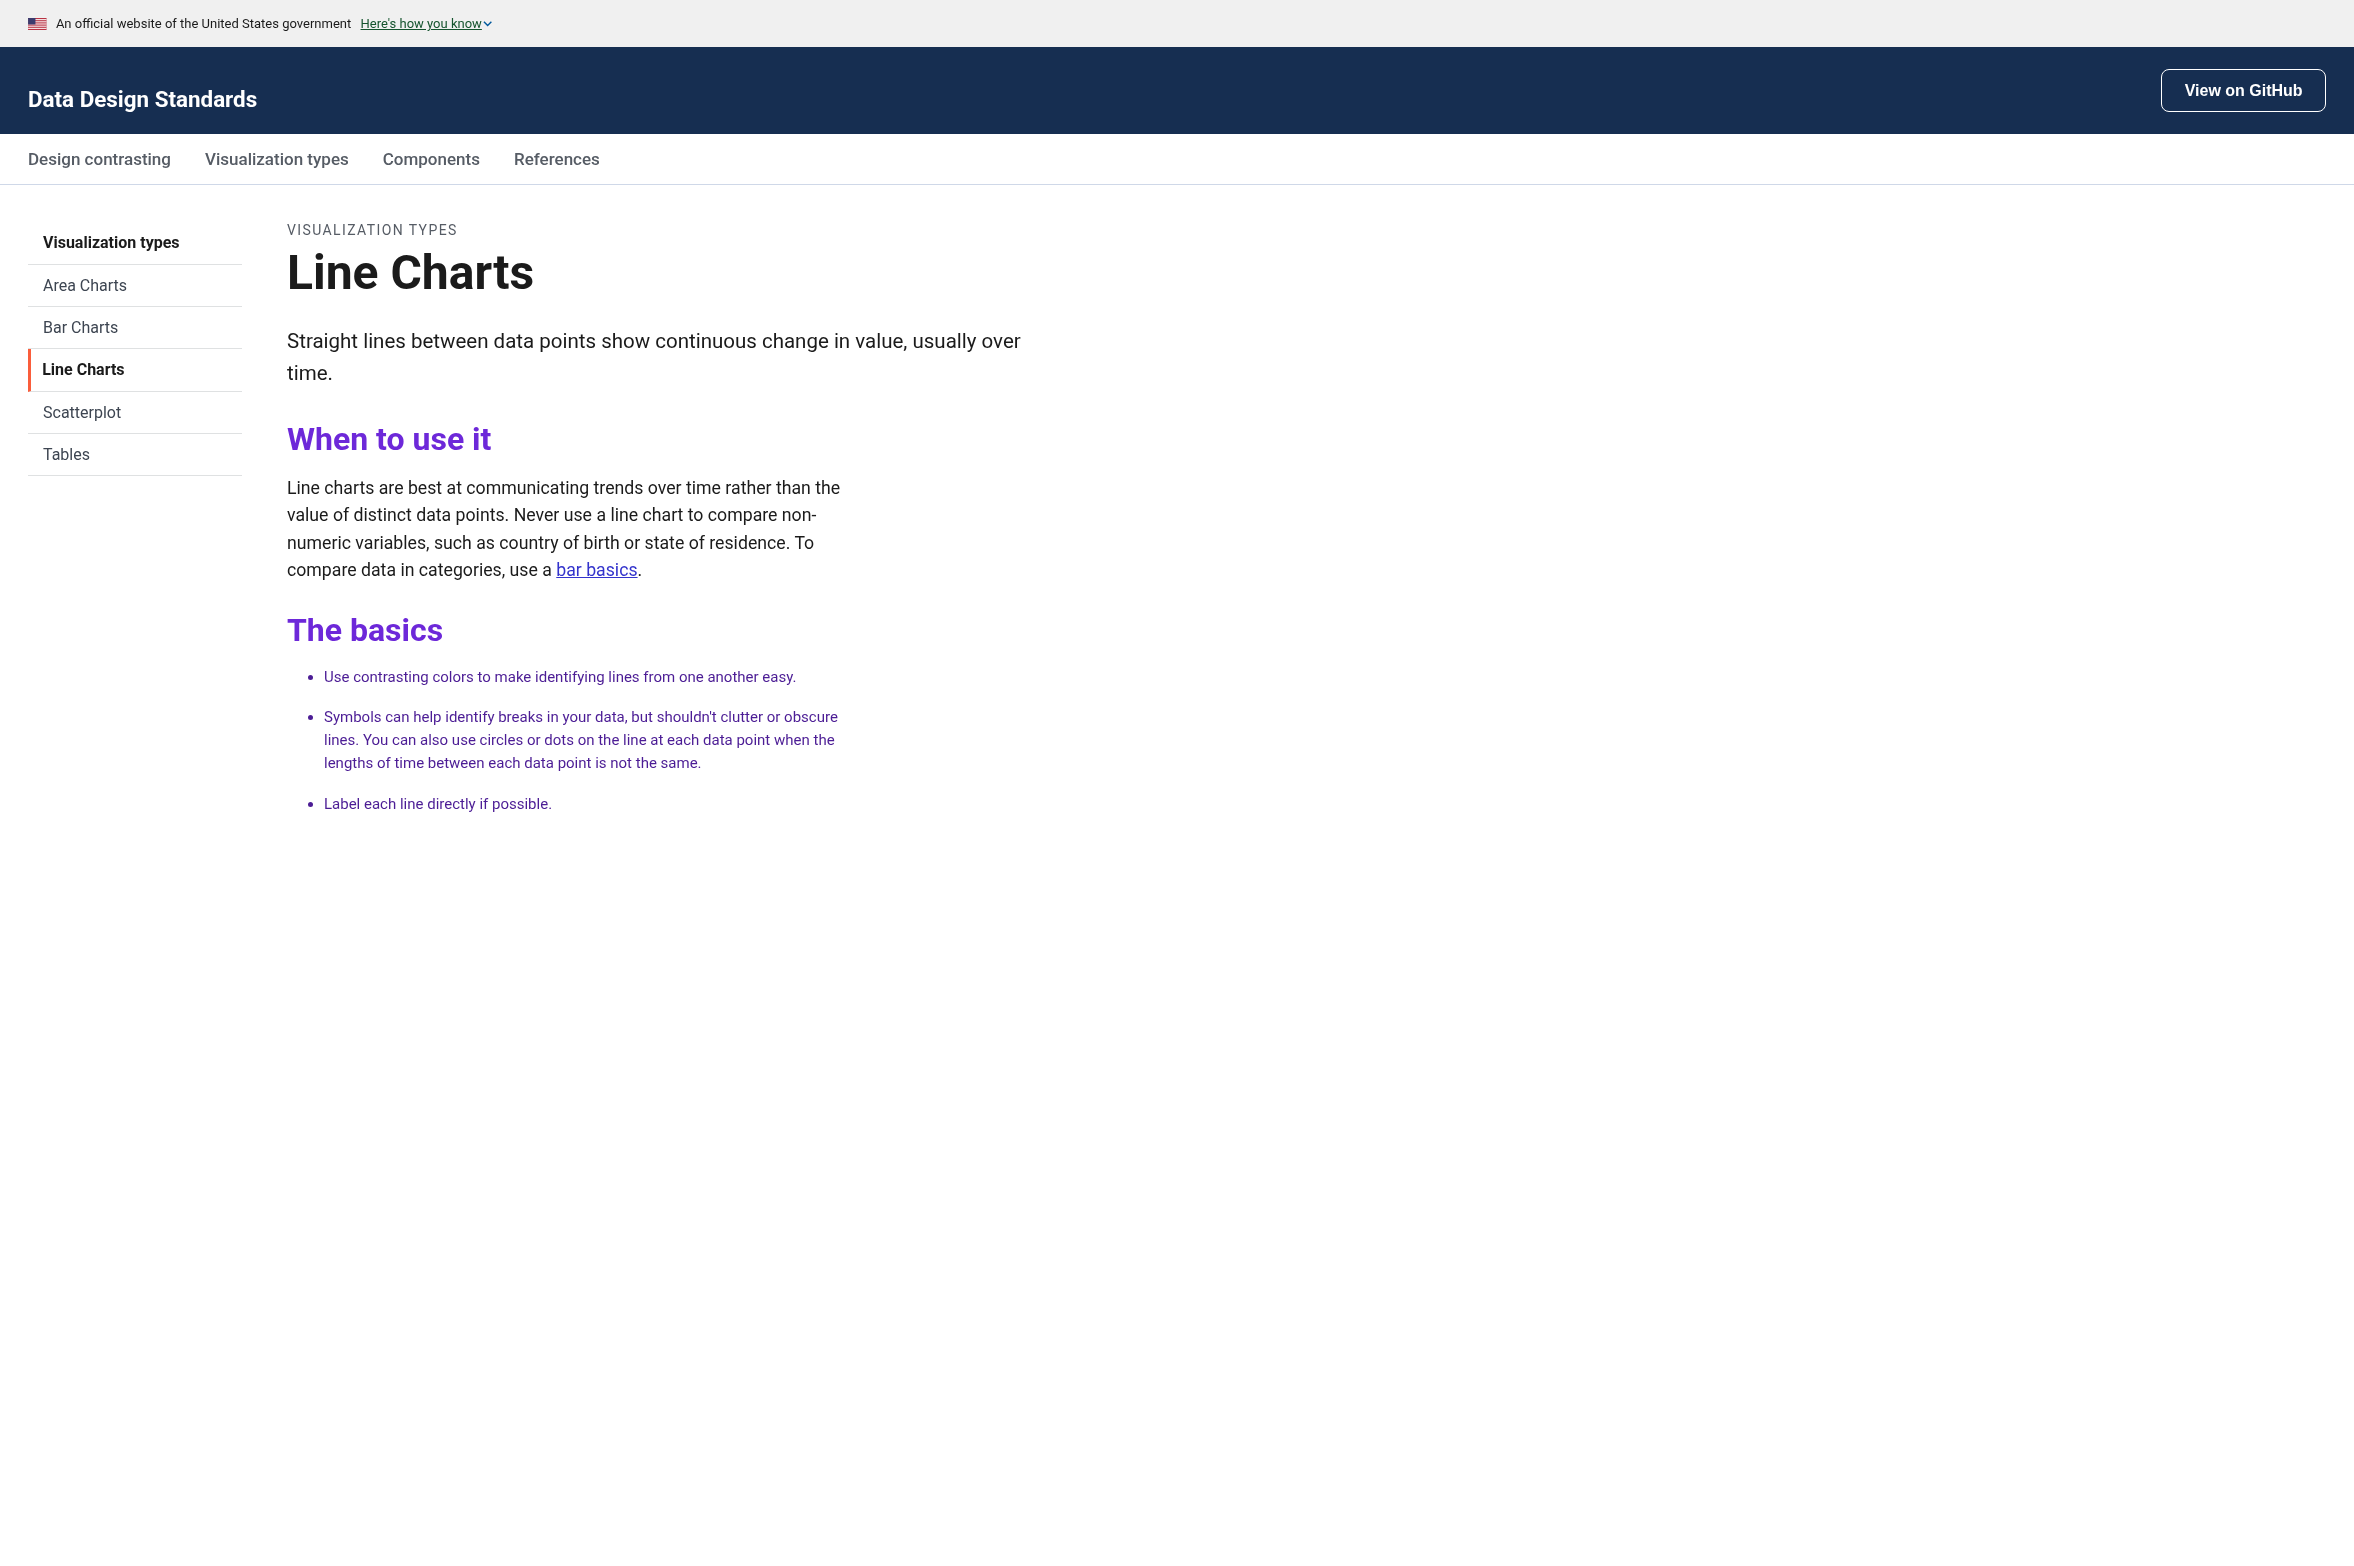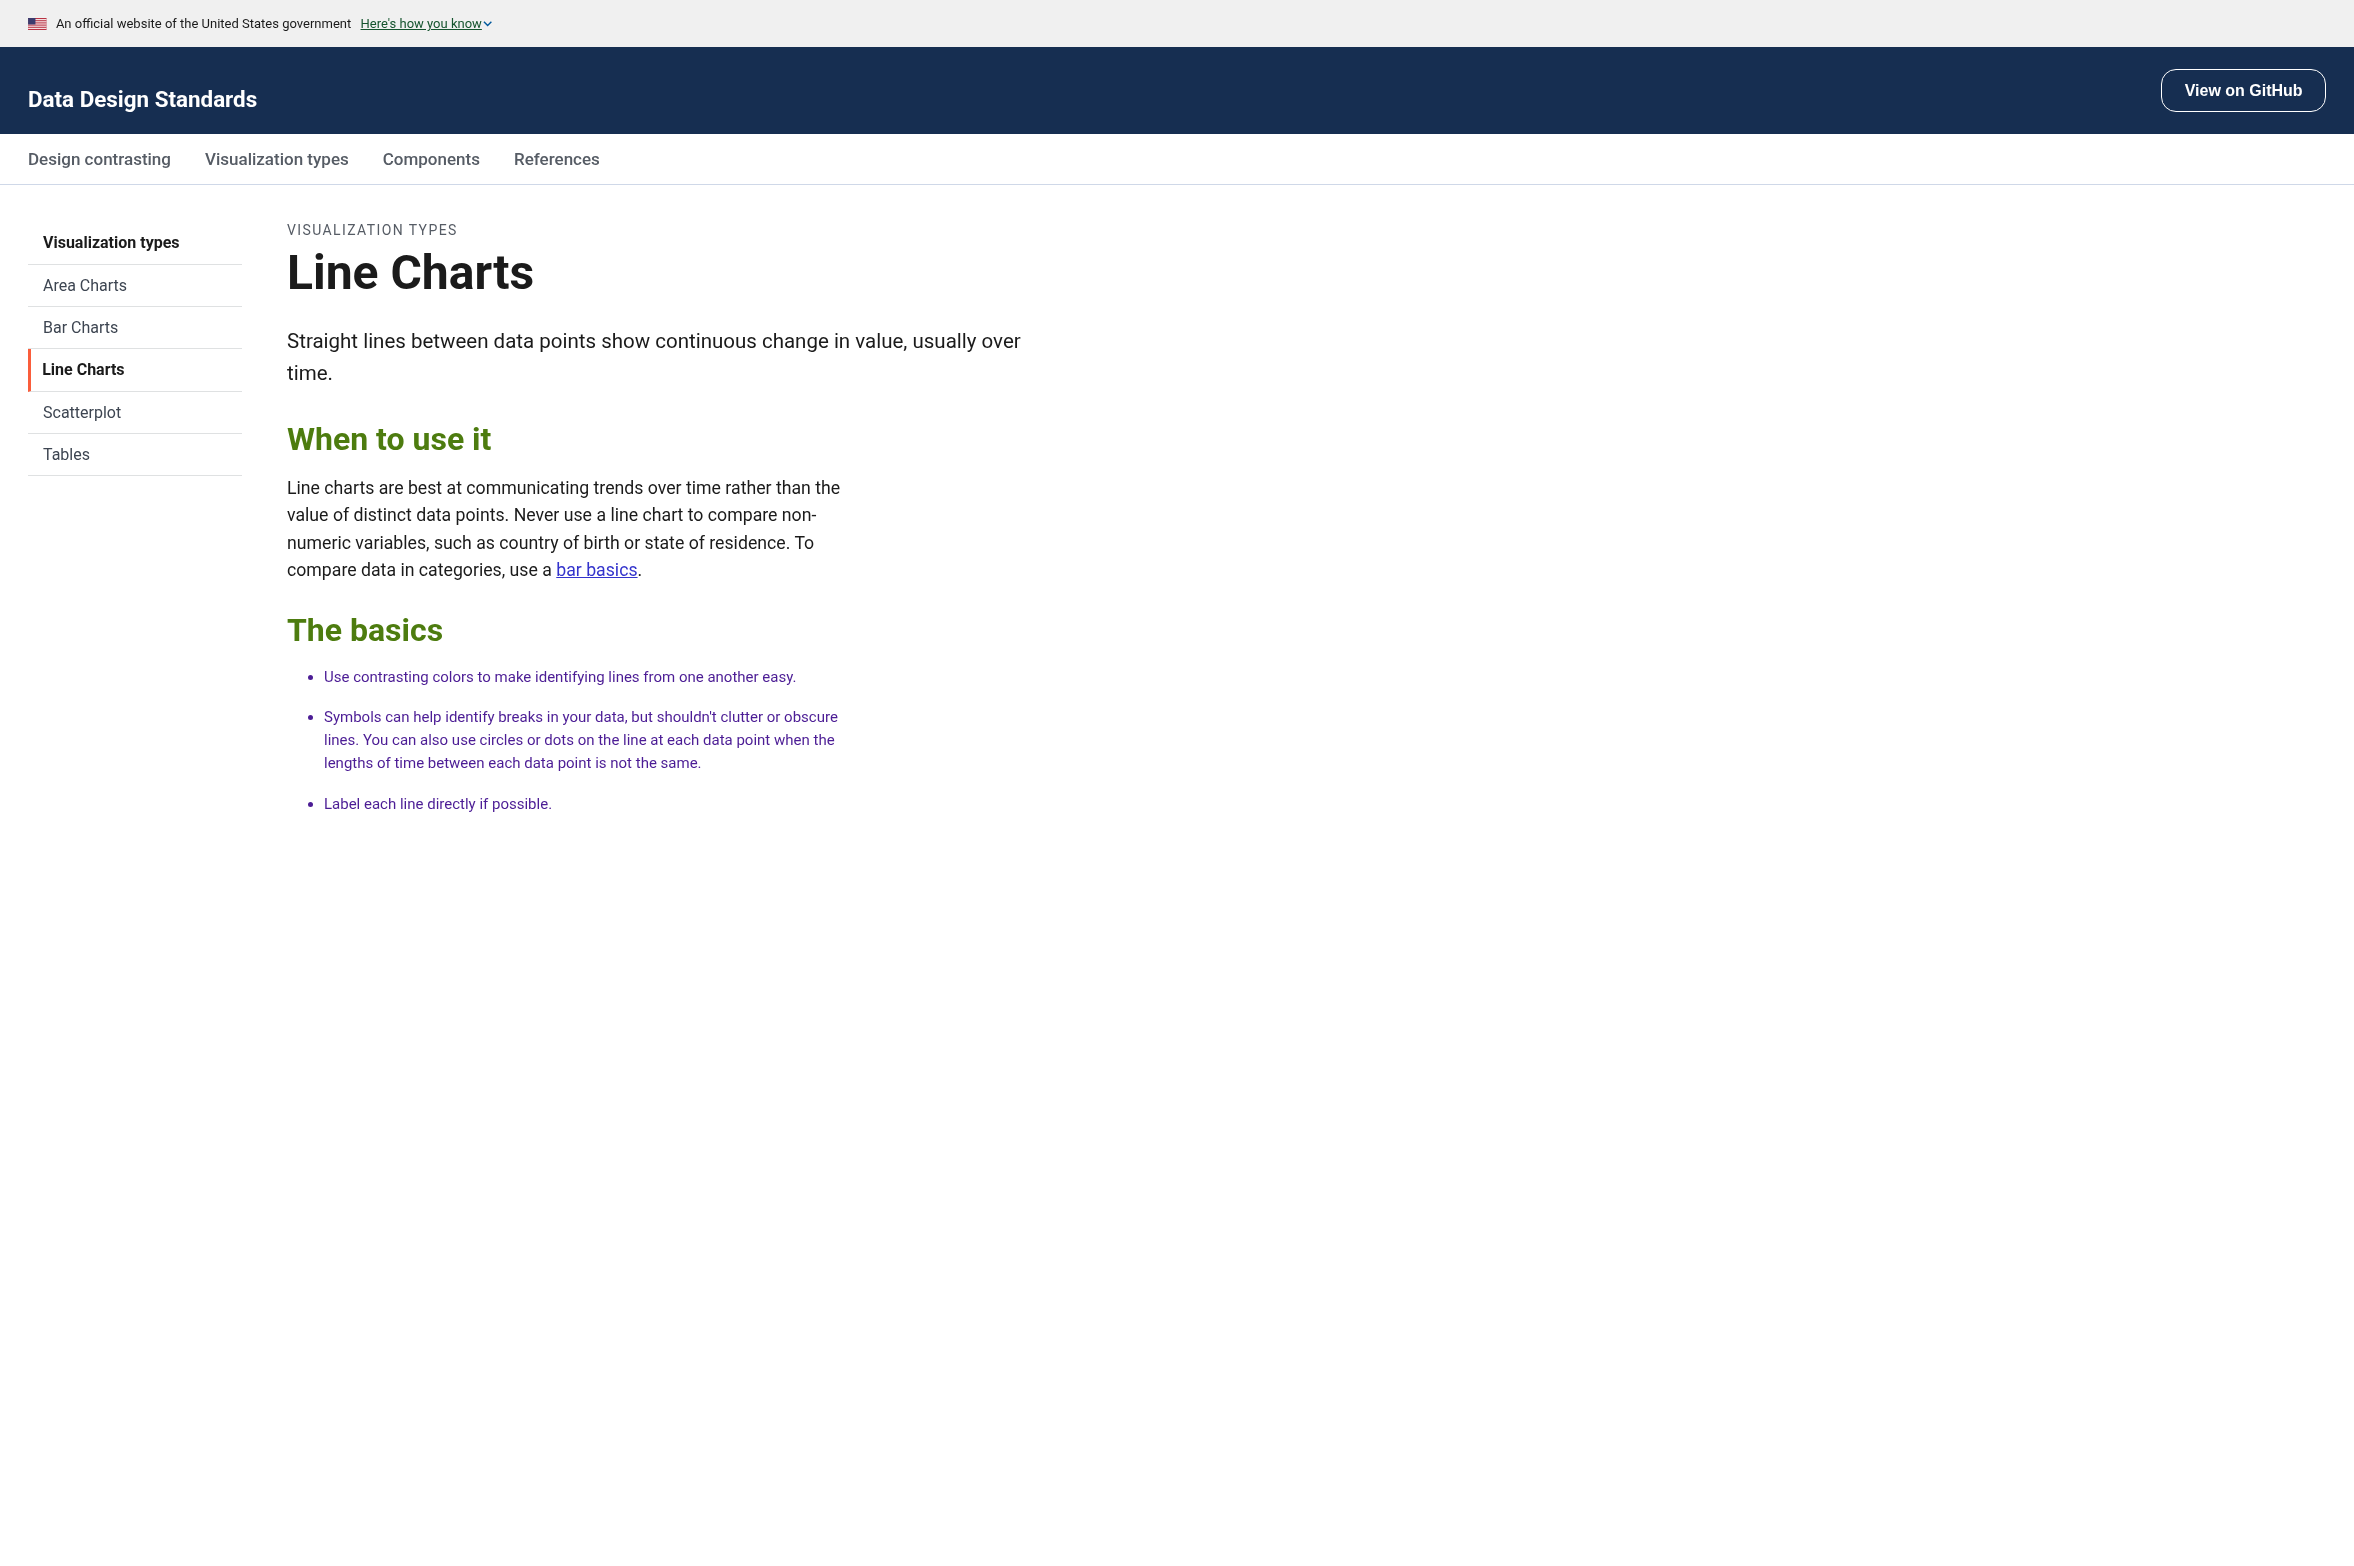--- a/index.html
+++ b/index.html
@@ -52,21 +52,21 @@
       font-size: 22.4px;
       font-weight: 700;
     }
     .github-button {
       color: #fff;
       border: 1.9px solid #fff;
       background: transparent;
       padding: 11.2px 22.4px;
       font-size: 16px;
       font-weight: 700;
-      border-radius: 15px;
+      border-radius: 8px;
       cursor: pointer;
     }
     .primary-nav {
       border-bottom: 0.9px solid #cfd8e8;
       padding: 0 28px;
     }
     .primary-nav-list {
       display: flex;
       list-style: none;
       gap: 34px;
@@ -128,21 +128,21 @@
     }
     .intro-text {
       font-size: 20.5px;
       line-height: 1.55;
       color: #1b1b1b;
       margin-bottom: 30px;
     }
     .section-heading {
       font-size: 32px;
       font-weight: 700;
-      color: #4d7c0f;
+      color: #6d28d9;
       margin-bottom: 17px;
       margin-top: 7.5px;
     }
     .body-text {
       font-size: 17.7px;
       line-height: 1.55;
       color: #1b1b1b;
       margin-bottom: 26px;
       max-width: 559px;
     }

